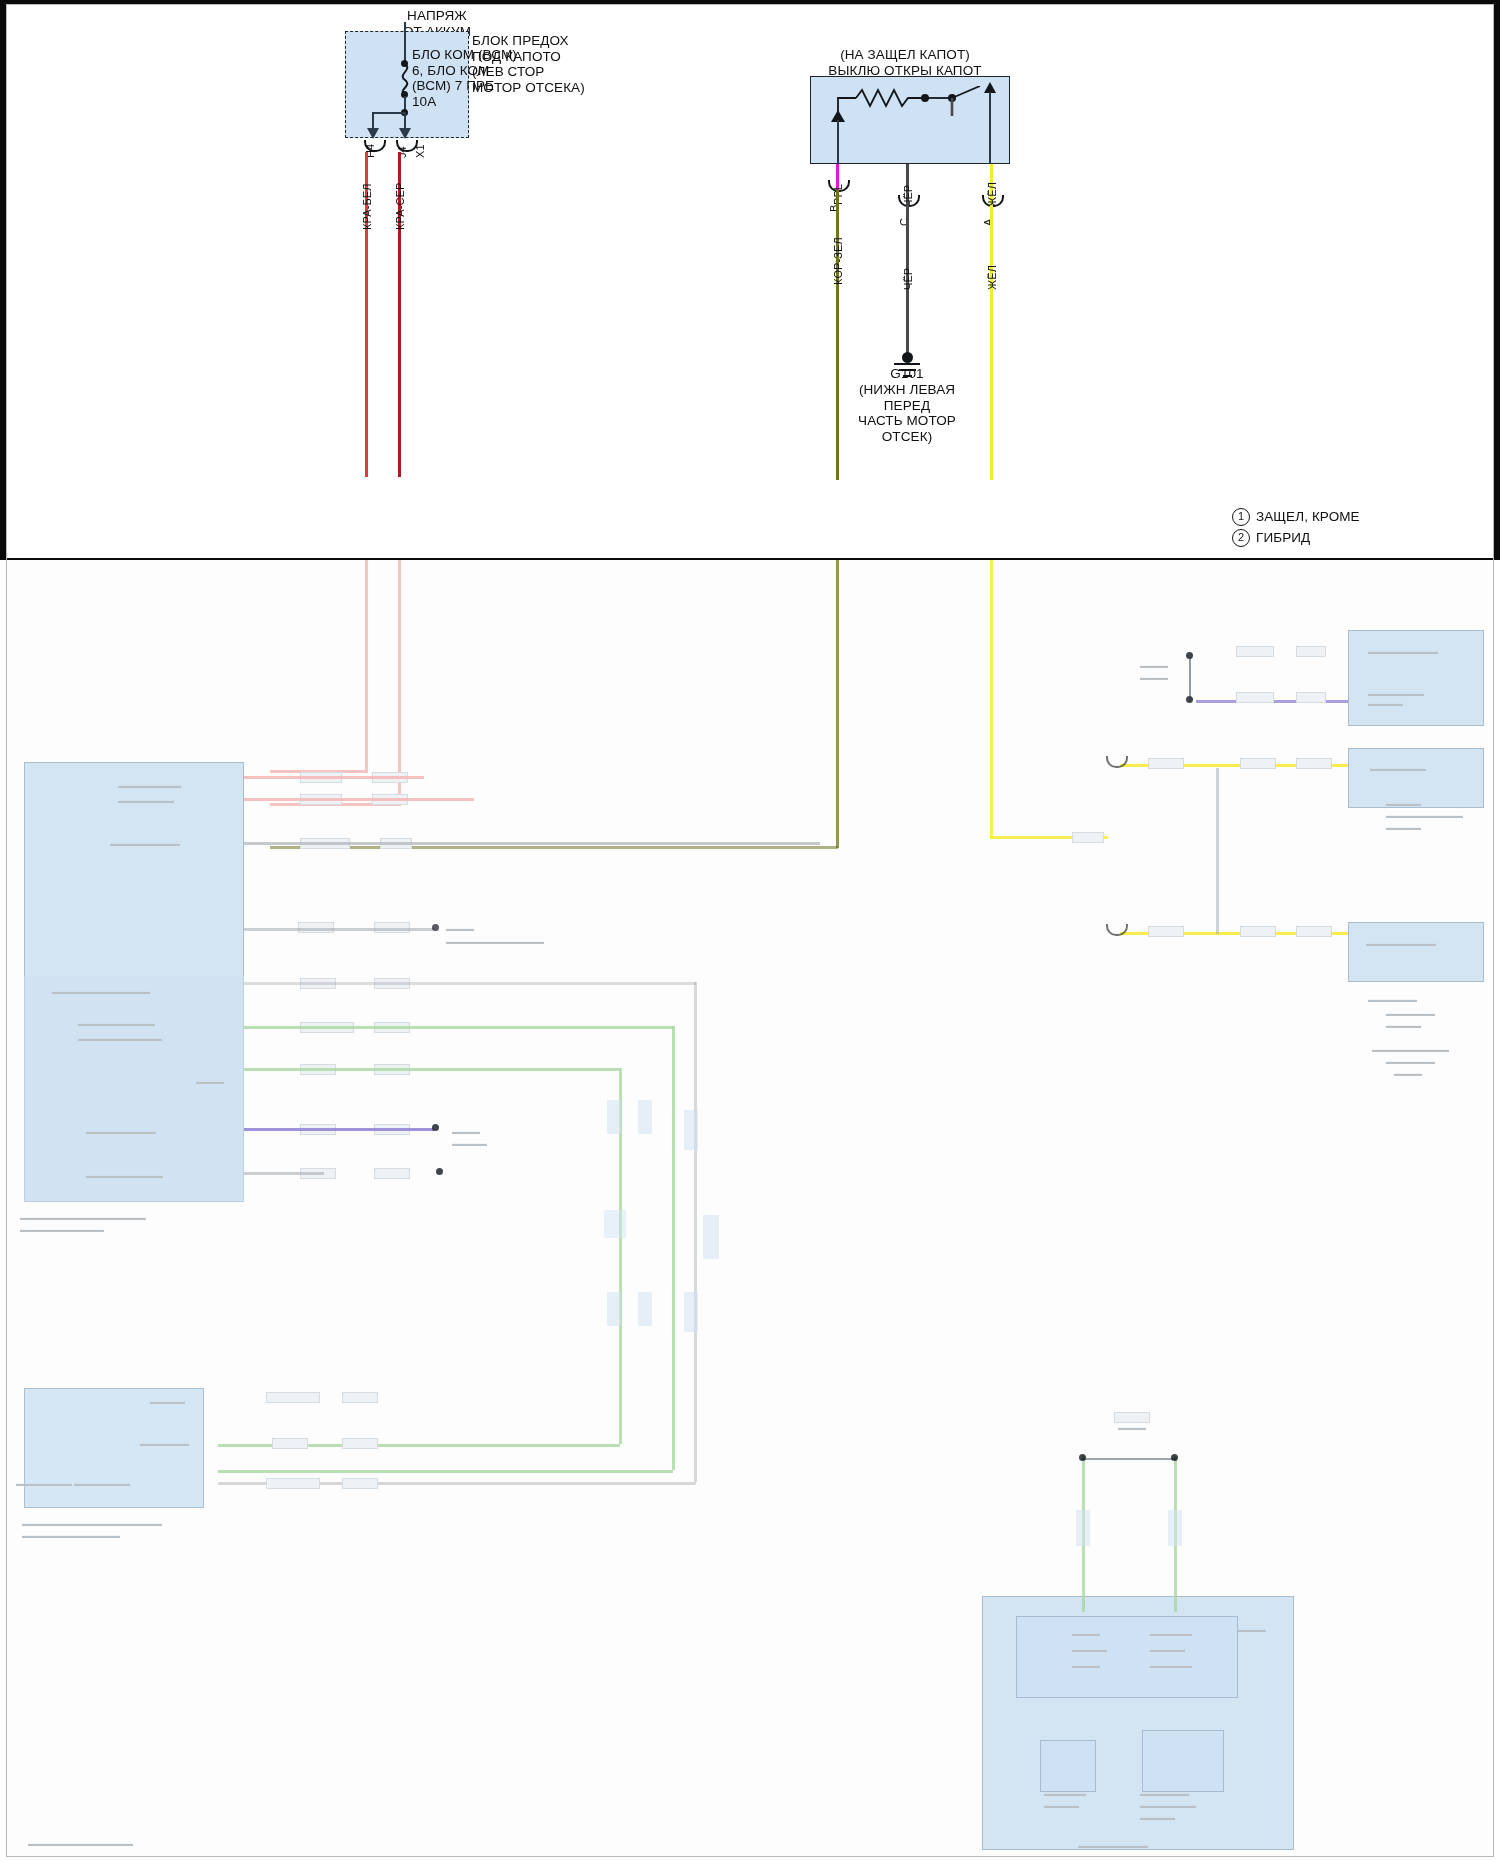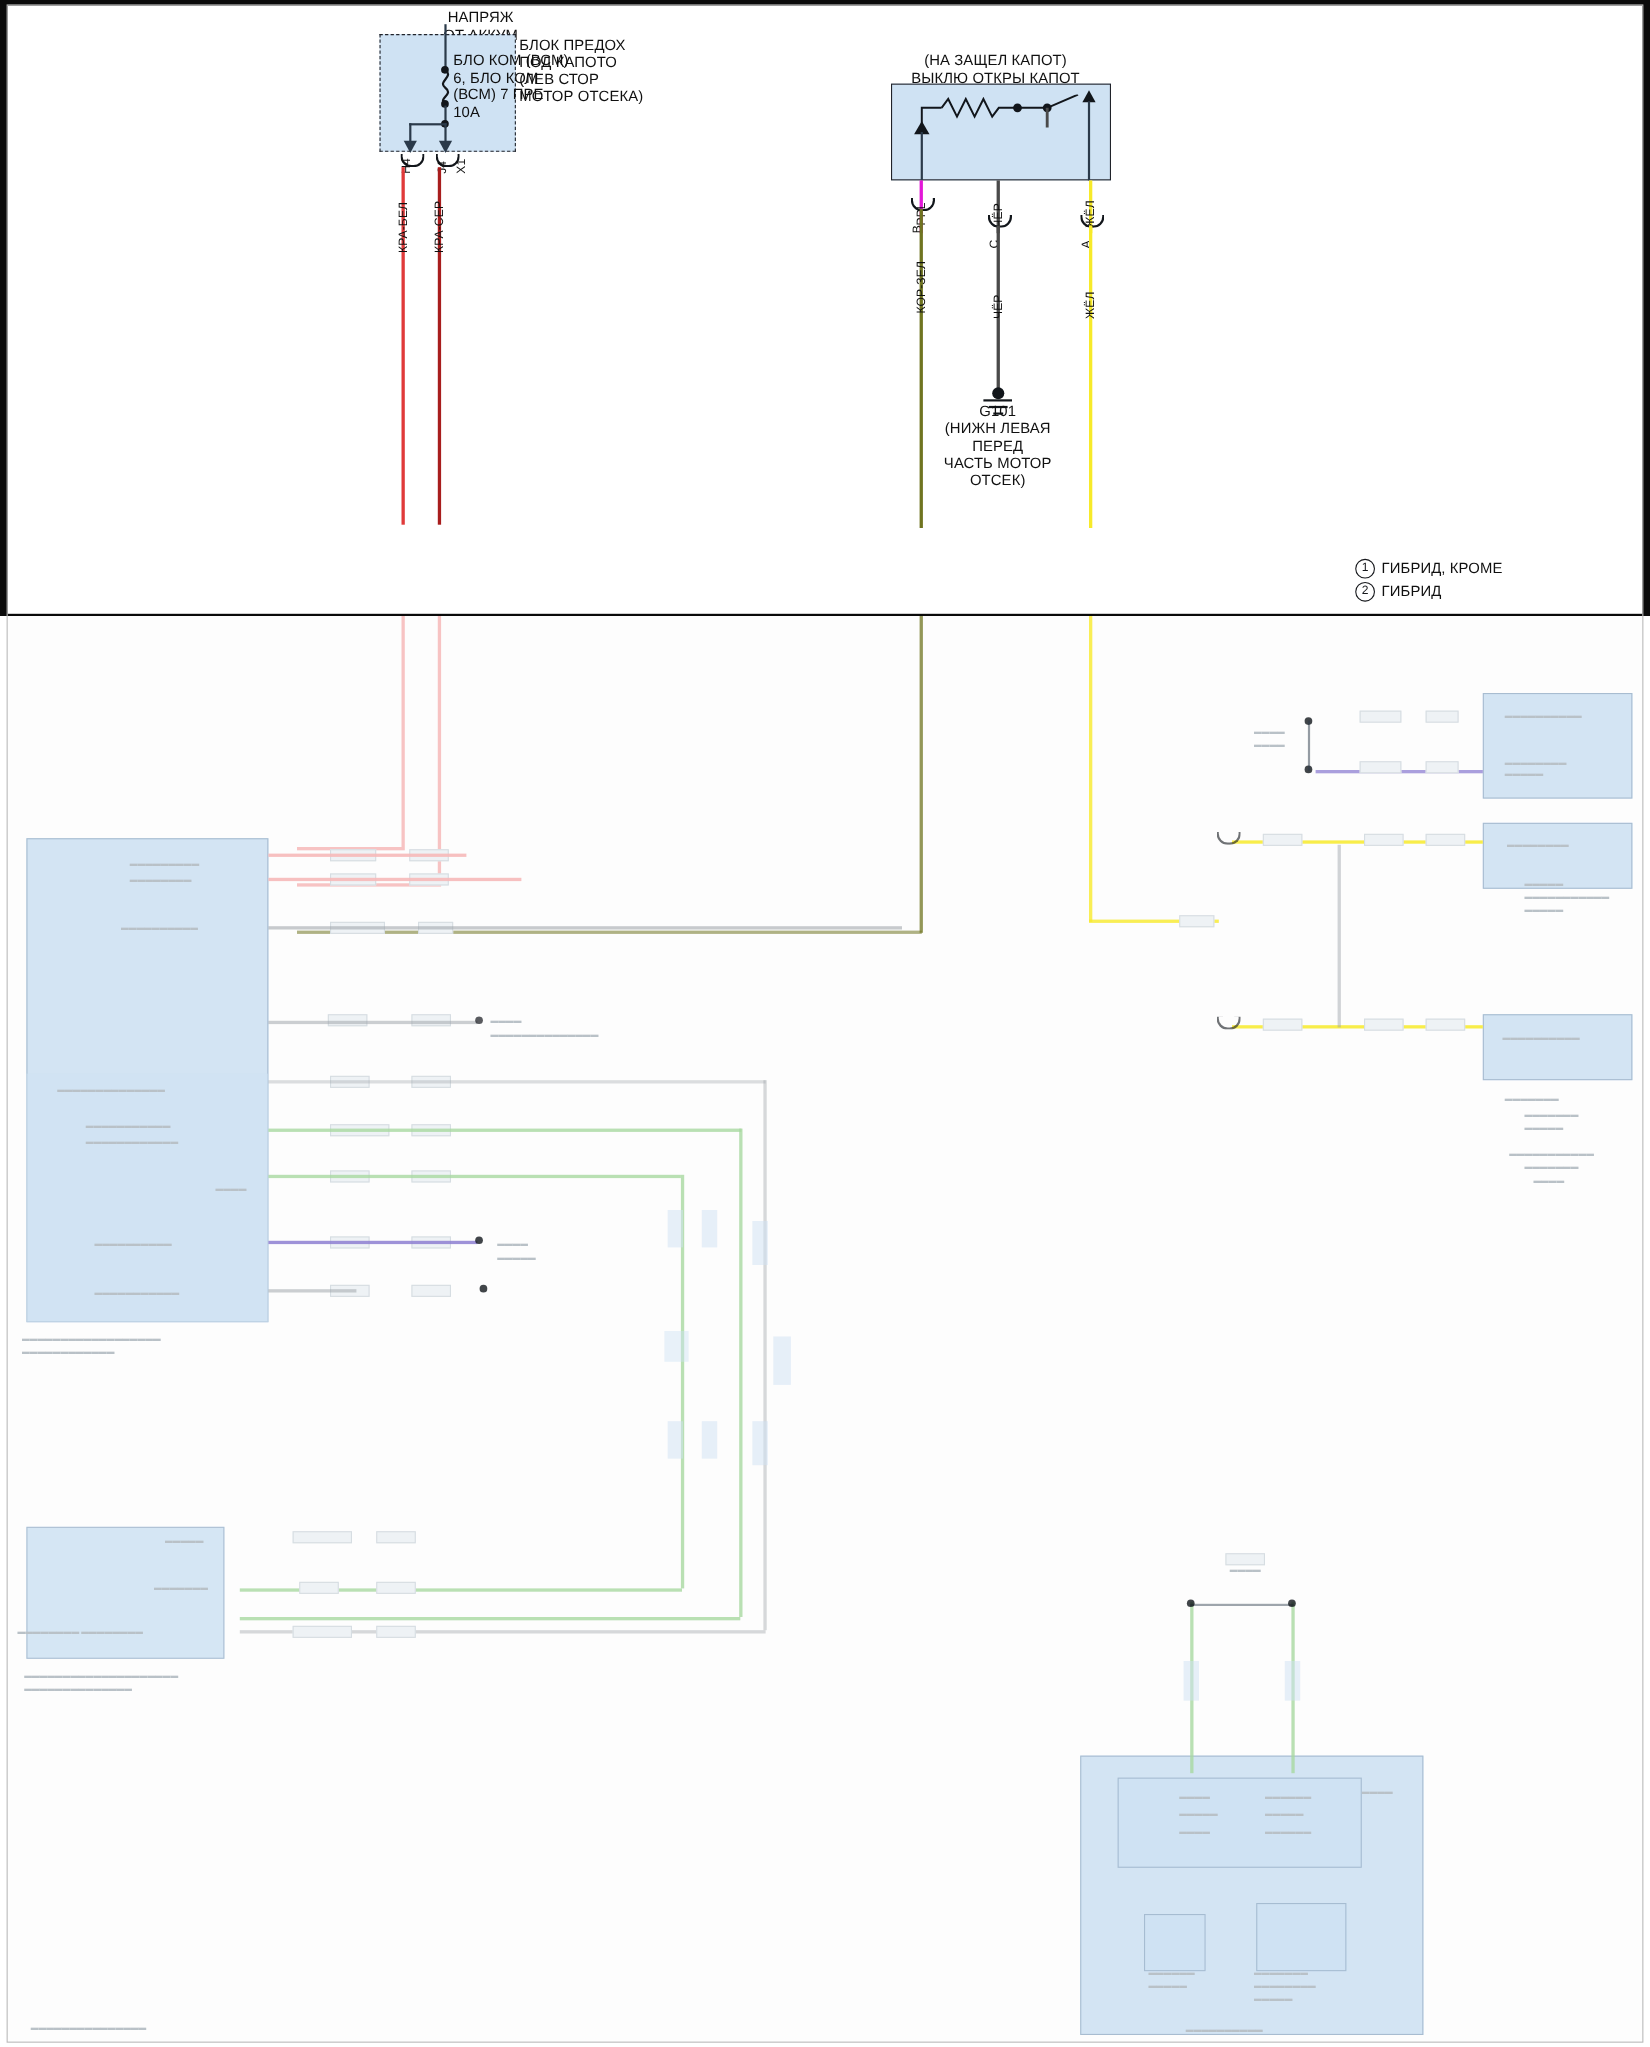--- a/index.html
+++ b/index.html
@@ -167,21 +167,21 @@
   <div class="w v yel" style="left:990px;top:164px;height:48px;"></div>
   <div class="t sm vert" style="left:986px;top:207px;">ЖЁЛ</div>
   <div class="conn" style="left:982px;top:195px;"></div>
   <div class="t sm vert" style="left:982px;top:226px;">A</div>
   <div class="w v yel" style="left:990px;top:205px;height:275px;"></div>
   <div class="t sm vert" style="left:986px;top:290px;">ЖЁЛ</div>
   <div class="w v yel" style="left:990px;top:560px;height:278px;opacity:.8;"></div>
   <div class="w h yel" style="left:990px;top:836px;width:118px;opacity:.8;"></div>
 
   <div class="cnum" style="left:1232px;top:508px;">1</div>
-  <div class="t" style="left:1256px;top:509px;">ГИБРИД, КРОМЕ</div>
+  <div class="t" style="left:1256px;top:509px;">ЗАЩЕЛ, КРОМЕ</div>
   <div class="cnum" style="left:1232px;top:529px;">2</div>
   <div class="t" style="left:1256px;top:530px;">ГИБРИД</div>
 
   <div class="blk soft" style="left:24px;top:762px;width:220px;height:440px;opacity:.9;"></div>
   <div class="blk soft" style="left:24px;top:976px;width:220px;height:226px;opacity:.55;border:none;"></div>
   <div class="ghost" style="left:118px;top:782px;">▬▬▬▬▬▬▬▬▬</div>
   <div class="ghost" style="left:118px;top:797px;">▬▬▬▬▬▬▬▬</div>
   <div class="ghost" style="left:110px;top:840px;">▬▬▬▬▬▬▬▬▬▬</div>
   <div class="ghost" style="left:52px;top:988px;">▬▬▬▬▬▬▬▬▬▬▬▬▬▬</div>
   <div class="ghost" style="left:78px;top:1020px;">▬▬▬▬▬▬▬▬▬▬▬</div>

